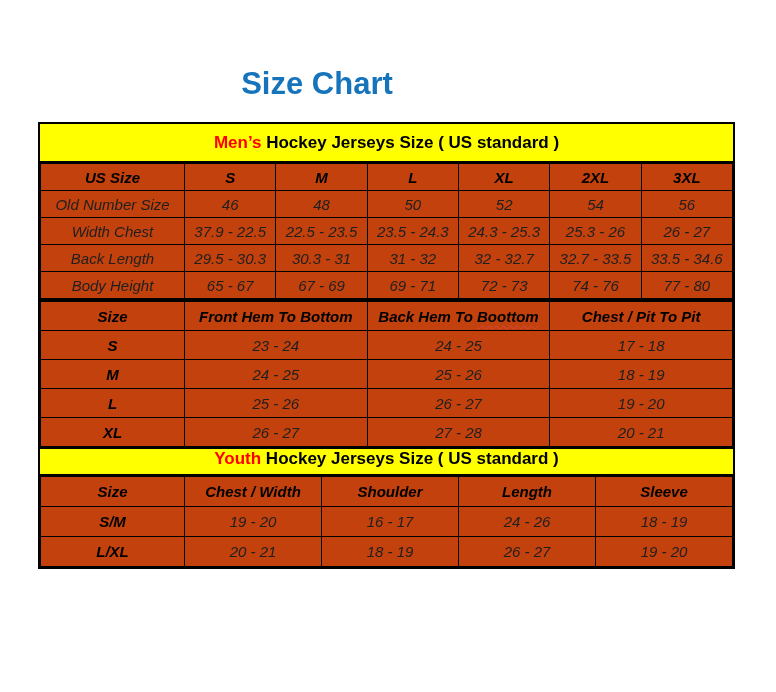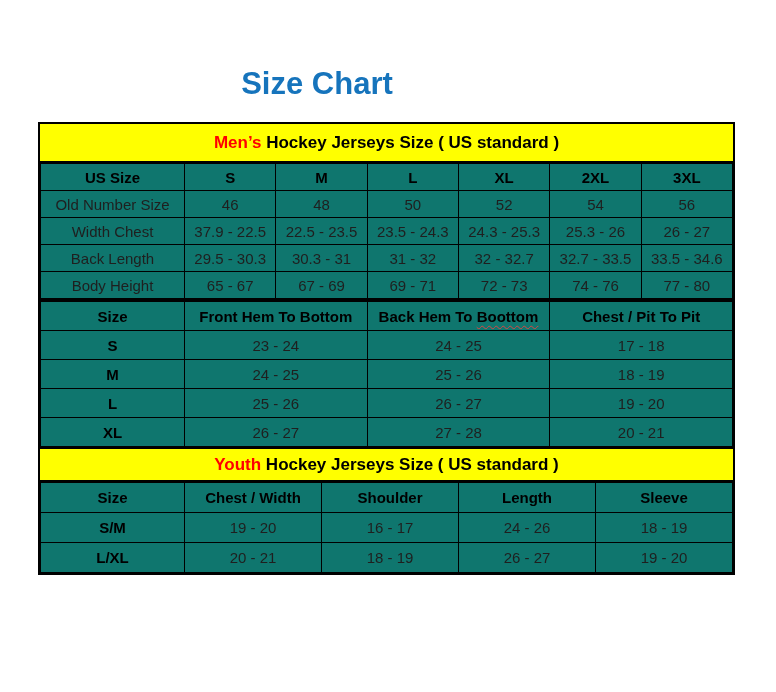--- a/index.html
+++ b/index.html
@@ -5,29 +5,29 @@
   html, body { margin:0; padding:0; }
   body {
     width:776px; height:692px; background:#ffffff; overflow:hidden;
     font-family:"Liberation Sans", sans-serif; position:relative;
   }
   .page-title {
     margin:0; position:absolute; top:66px; left:0; width:634px;
     text-align:center; color:#1674BC; font-size:31px; font-weight:bold;
   }
   .chart-wrap { position:absolute; left:38px; top:122px; width:697px; }
-  .section { border:2px solid #000; background:#0f766e; }
+  .section { border:2px solid #000; background:#c2410c; }
   .section + .section { margin-top:-2px; }
   .band {
     background:#FFFF00; border-bottom:2px solid #000; text-align:center;
     font-weight:bold; font-size:17px; color:#000; padding:9px 0 8px 0;
   }
-  .section.youth .band { padding:6px 0 5px 0; }
+  .section.youth .band { padding:0 0 5px 0; }
   .band .accent { color:#FF0000; }
-  table { width:100%; border-collapse:collapse; table-layout:fixed; }
+  table { width:100%; border-collapse:collapse; table-layout:fixed;font-style:italic; }
   colgroup col:first-child { width:144px; }
   th, td {
     border:1px solid #000; text-align:center; vertical-align:middle;
     font-size:15px; padding:0;
   }
   th { font-weight:bold; color:#000; }
   td { font-weight:normal; color:#1f1f1f; }
   td.bold { font-weight:bold; color:#000; }
   .section.mens   th, .section.mens   td { height:26px; }
   .section.womens th, .section.womens td { height:28px; }

